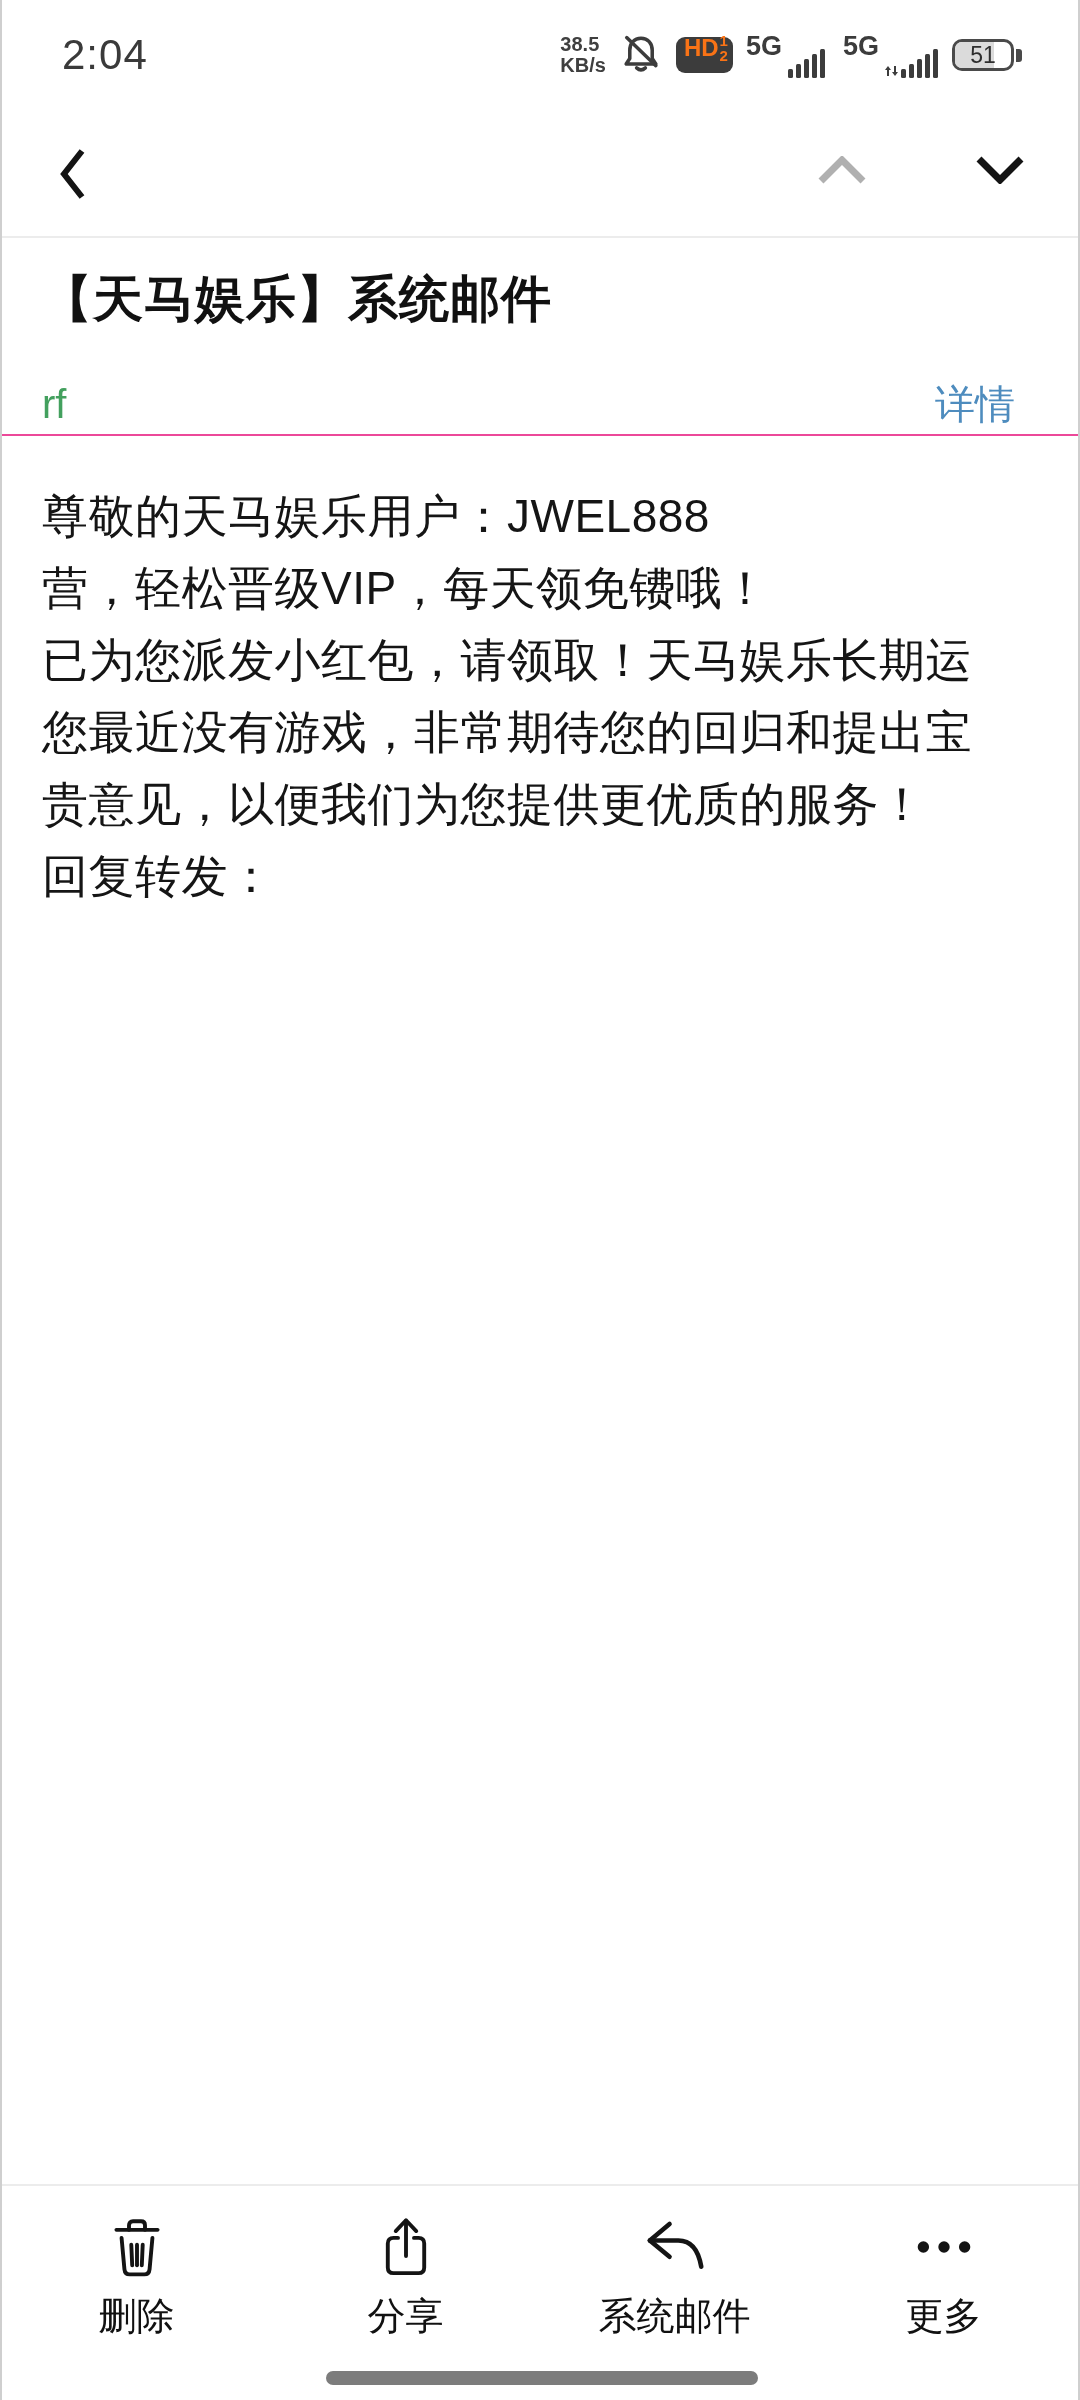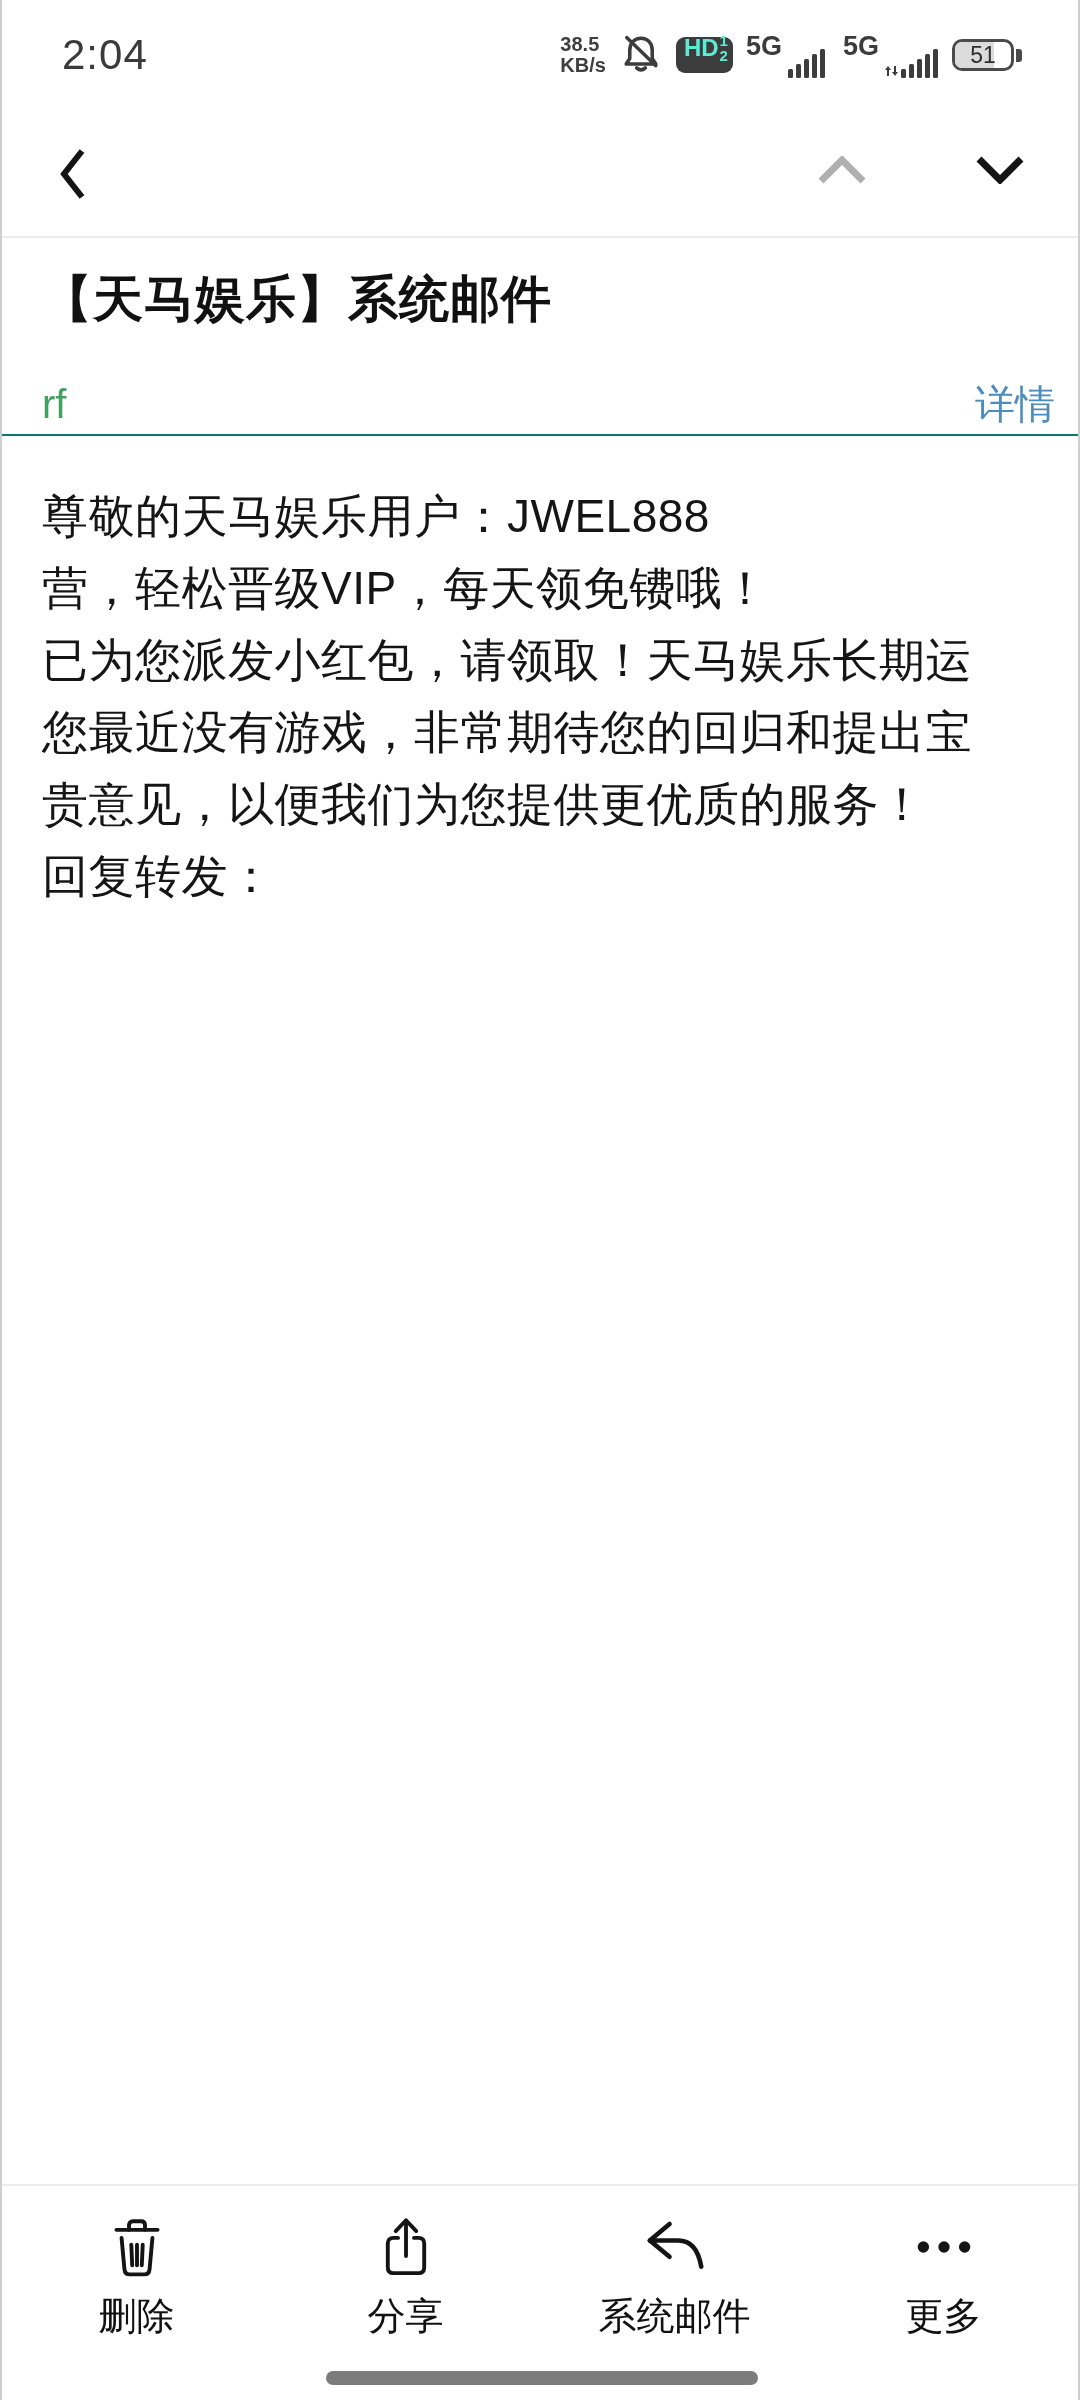--- a/index.html
+++ b/index.html
@@ -15,21 +15,21 @@
   .status-bar {
     position:absolute; top:0; left:0; right:0; height:104px;
     display:flex; align-items:center; justify-content:space-between;
     padding:6px 56px 0 60px; color:#3c3c3c;
   }
   .time { font-size:42px; font-weight:500; letter-spacing:1px; color:#3a3a3a; }
   .status-right { display:flex; align-items:center; gap:13px; }
   .net-speed { font-size:20px; font-weight:bold; line-height:21px; color:#3f3f3f; text-align:left; }
   .hd-badge {
     background:#3c3c3c; border-radius:9px; height:36px; padding:0 5px 15px 8px;
-    display:flex; align-items:center; color:#5eead4;
+    display:flex; align-items:center; color:#f97316;
   }
   .hd-badge .hd-main { font-size:24px; font-weight:bold; letter-spacing:0; }
   .hd-badge .hd-subs { display:flex; flex-direction:column; line-height:15px; font-size:15px; font-weight:bold; margin-left:1px; }
   .sig { display:flex; align-items:flex-start; gap:2px; }
   .sig-label { font-size:27px; font-weight:bold; color:#3c3c3c; line-height:27px; }
   .sig svg { margin-top:13px; }
   .battery { display:flex; align-items:center; }
   .battery-body {
     position:relative; width:62px; height:32px; border:3.5px solid #4a4a4a;
     border-radius:10px; display:flex; align-items:center; justify-content:center; overflow:hidden;
@@ -40,21 +40,21 @@
 
   
   .nav-bar {
     position:absolute; top:104px; left:0; right:0; height:134px;
     border-bottom:2px solid #ececec;
   }
   .icon-btn { background:none; border:none; padding:0; cursor:pointer; }
 
   
   .email-header { position:absolute; top:240px; left:0; right:0; height:196px;
-    padding:26px 23px 0 40px; border-bottom:2px solid #0f766e; }
+    padding:26px 63px 0 40px; border-bottom:2px solid #ec4899; }
   .subject { font-size:50px; font-weight:600; color:#111111; letter-spacing:1px; }
   .sender-row { display:flex; justify-content:space-between; align-items:baseline; margin-top:44px; }
   .sender { font-size:40px; }
   .details-link { font-size:40px; text-decoration:none; }
 
   
   .email-body { position:absolute; top:436px; left:40px; right:40px; padding-top:44px; }
   .body-line { font-size:46px; line-height:72px; color:#151515; letter-spacing:0.5px; white-space:nowrap; }
 
   

